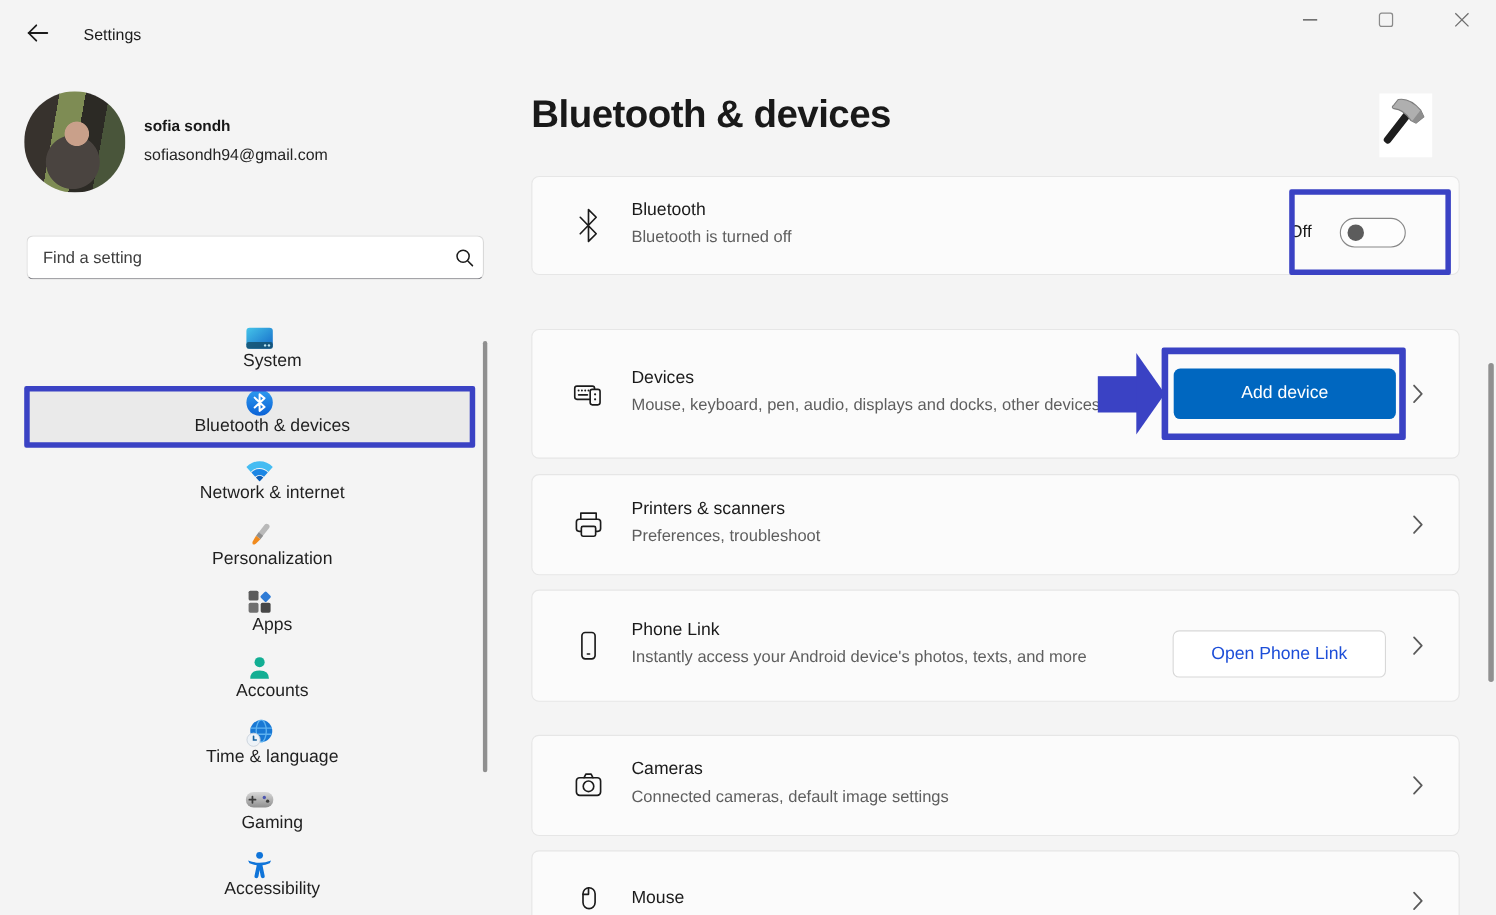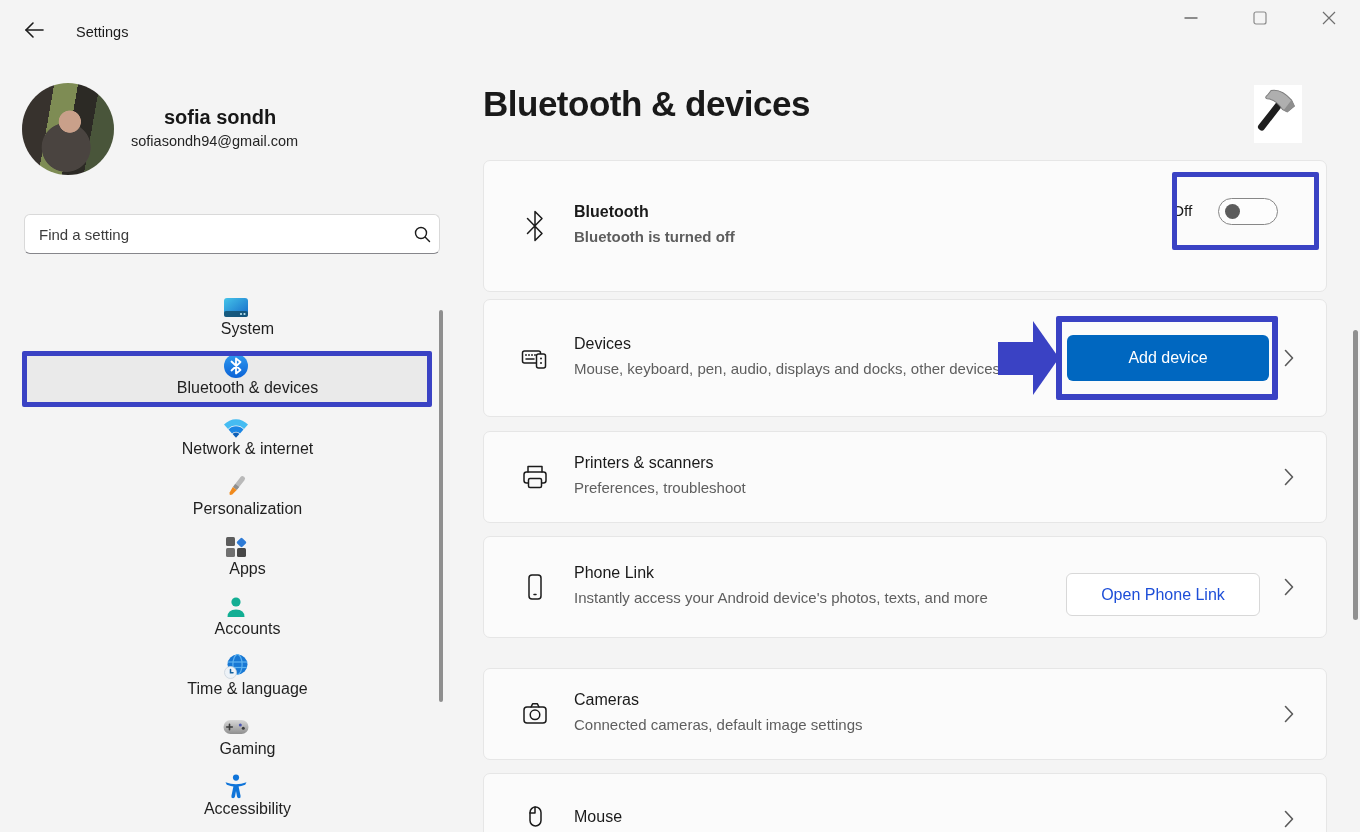--- a/index.html
+++ b/index.html
@@ -13,21 +13,21 @@
   .win-btn { position:absolute; top:2px; width:46px; height:36px; display:flex; align-items:center; justify-content:center; cursor:pointer; }
   .win-btn.min { left:1168px; } .win-btn.max { left:1237px; } .win-btn.close { left:1306px; }
 
   
   .avatar { position:absolute; left:22px; top:83px; width:92px; height:92px; border-radius:50%;
     background:
       radial-gradient(circle at 52% 42%, #c9a08a 0 15%, rgba(0,0,0,0) 16%),
       radial-gradient(circle at 48% 70%, #4a4440 0 30%, rgba(0,0,0,0) 31%),
       linear-gradient(100deg, #37322d 0 30%, #7e8c54 30% 52%, #2c2a25 52% 72%, #49553a 72% 100%);
   }
-  .profile-name { position:absolute; left:131px; top:106px; font-size:20px; font-weight:bold; color:#171717;margin-left:33px; }
+  .profile-name { position:absolute; left:131px; top:106px; font-size:14px; font-weight:bold; color:#171717; }
   .profile-email { position:absolute; left:131px; top:133px; font-size:14.5px; color:#242424; }
 
   
   .search-box { position:absolute; left:24px; top:214px; width:416px; height:40px; background:#FFFFFF;
     border:1px solid #D9D9D9; border-bottom:1px solid #86868B; border-radius:6px; display:flex; align-items:center; }
   .search-box input { flex:1; border:none; outline:none; background:transparent; font-family:Liberation Sans, sans-serif;
     font-size:15px; color:#1b1b1b; padding:0 8px 0 14px; }
   .search-box input::placeholder { color:#3d3d3d; opacity:1; }
   .search-glyph { width:34px; display:flex; align-items:center; justify-content:center; }
 
@@ -45,21 +45,21 @@
 
   .card { position:absolute; left:483px; width:844px; background:#FBFBFB; border:1px solid #E6E6E6; border-radius:7px;
     display:flex; align-items:center; padding:0 32px 0 36px; cursor:pointer; }
   .card-icon { width:30px; height:30px; flex:0 0 30px; margin-right:24px; display:flex; align-items:center; justify-content:center; }
   .card-text { flex:1; }
   .card-title { font-size:16px; color:#1a1a1a; margin-bottom:5px; }
   .card-sub { font-size:15px; color:#5e5e5e; line-height:1.5; }
   .card-sub.wrap { max-width:435px; }
   .chev { margin-left:auto; display:flex; align-items:center; }
 
-  .c1 { top:160px; height:132px;font-weight:bold; }
+  .c1 { top:160px; height:90px; }
   .c2 { top:299px; height:118px; }
   .c3 { top:431px; height:92px; }
   .c4 { top:536px; height:102px; }
   .c5 { top:668px; height:92px; }
   .c6 { top:773px; height:92px; }
 
   
   .toggle-wrap { position:absolute; left:1172px; top:172px; width:147px; height:78px;
     display:flex; align-items:center; gap:26px; }
   .toggle-label { font-size:15.5px; color:#1b1b1b; }

